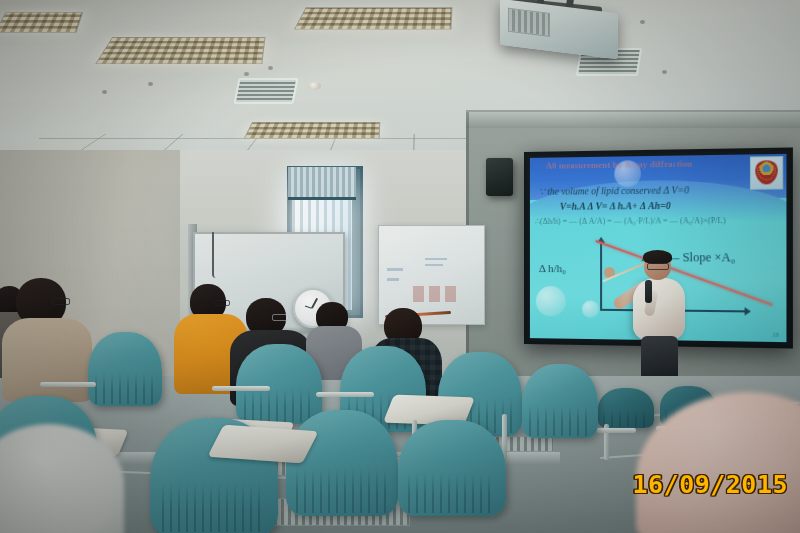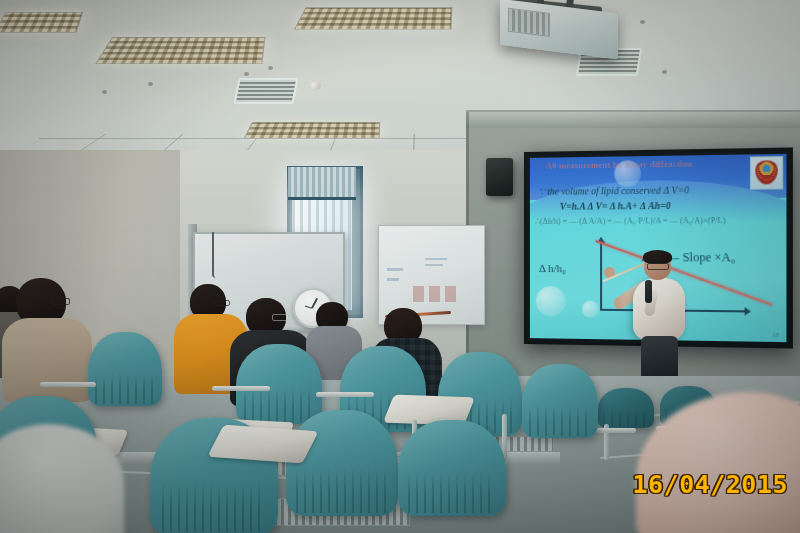--- a/index.html
+++ b/index.html
@@ -413,15 +413,15 @@
   <div class="chair" style="left:398px;top:420px;width:108px;height:96px;"></div>
 
   <div class="tablet" style="left:214px;top:428px;width:98px;height:32px;transform:skewX(-24deg) rotate(4deg);"></div>
 
   <div class="fg-person2"></div>
   <div class="fg-person"></div>
 
   <div class="warm"></div>
   <div class="vignette"></div>
 
-  <div class="datestamp">16/04/2015</div>
+  <div class="datestamp">16/09/2015</div>
 
 </div>
 
 </body></html>

